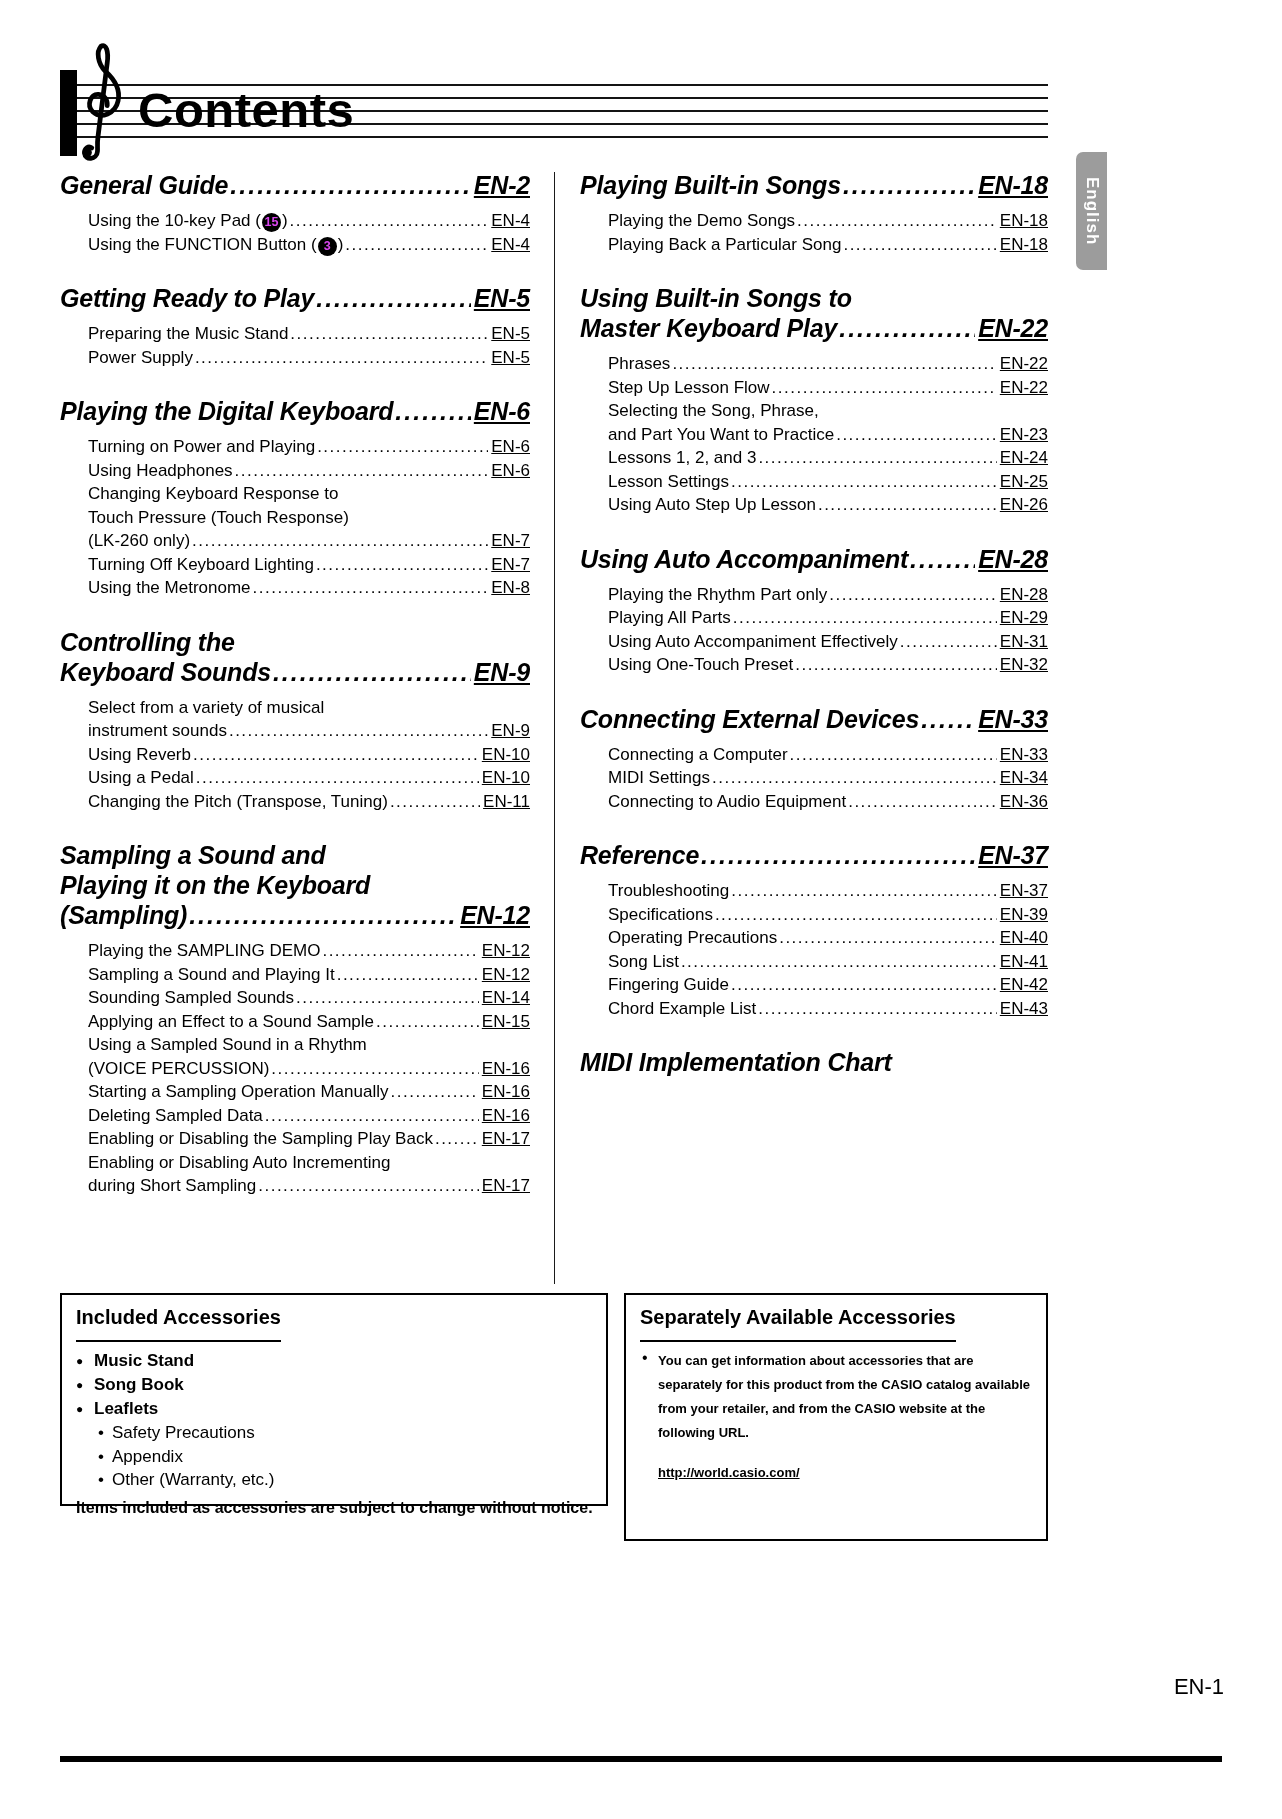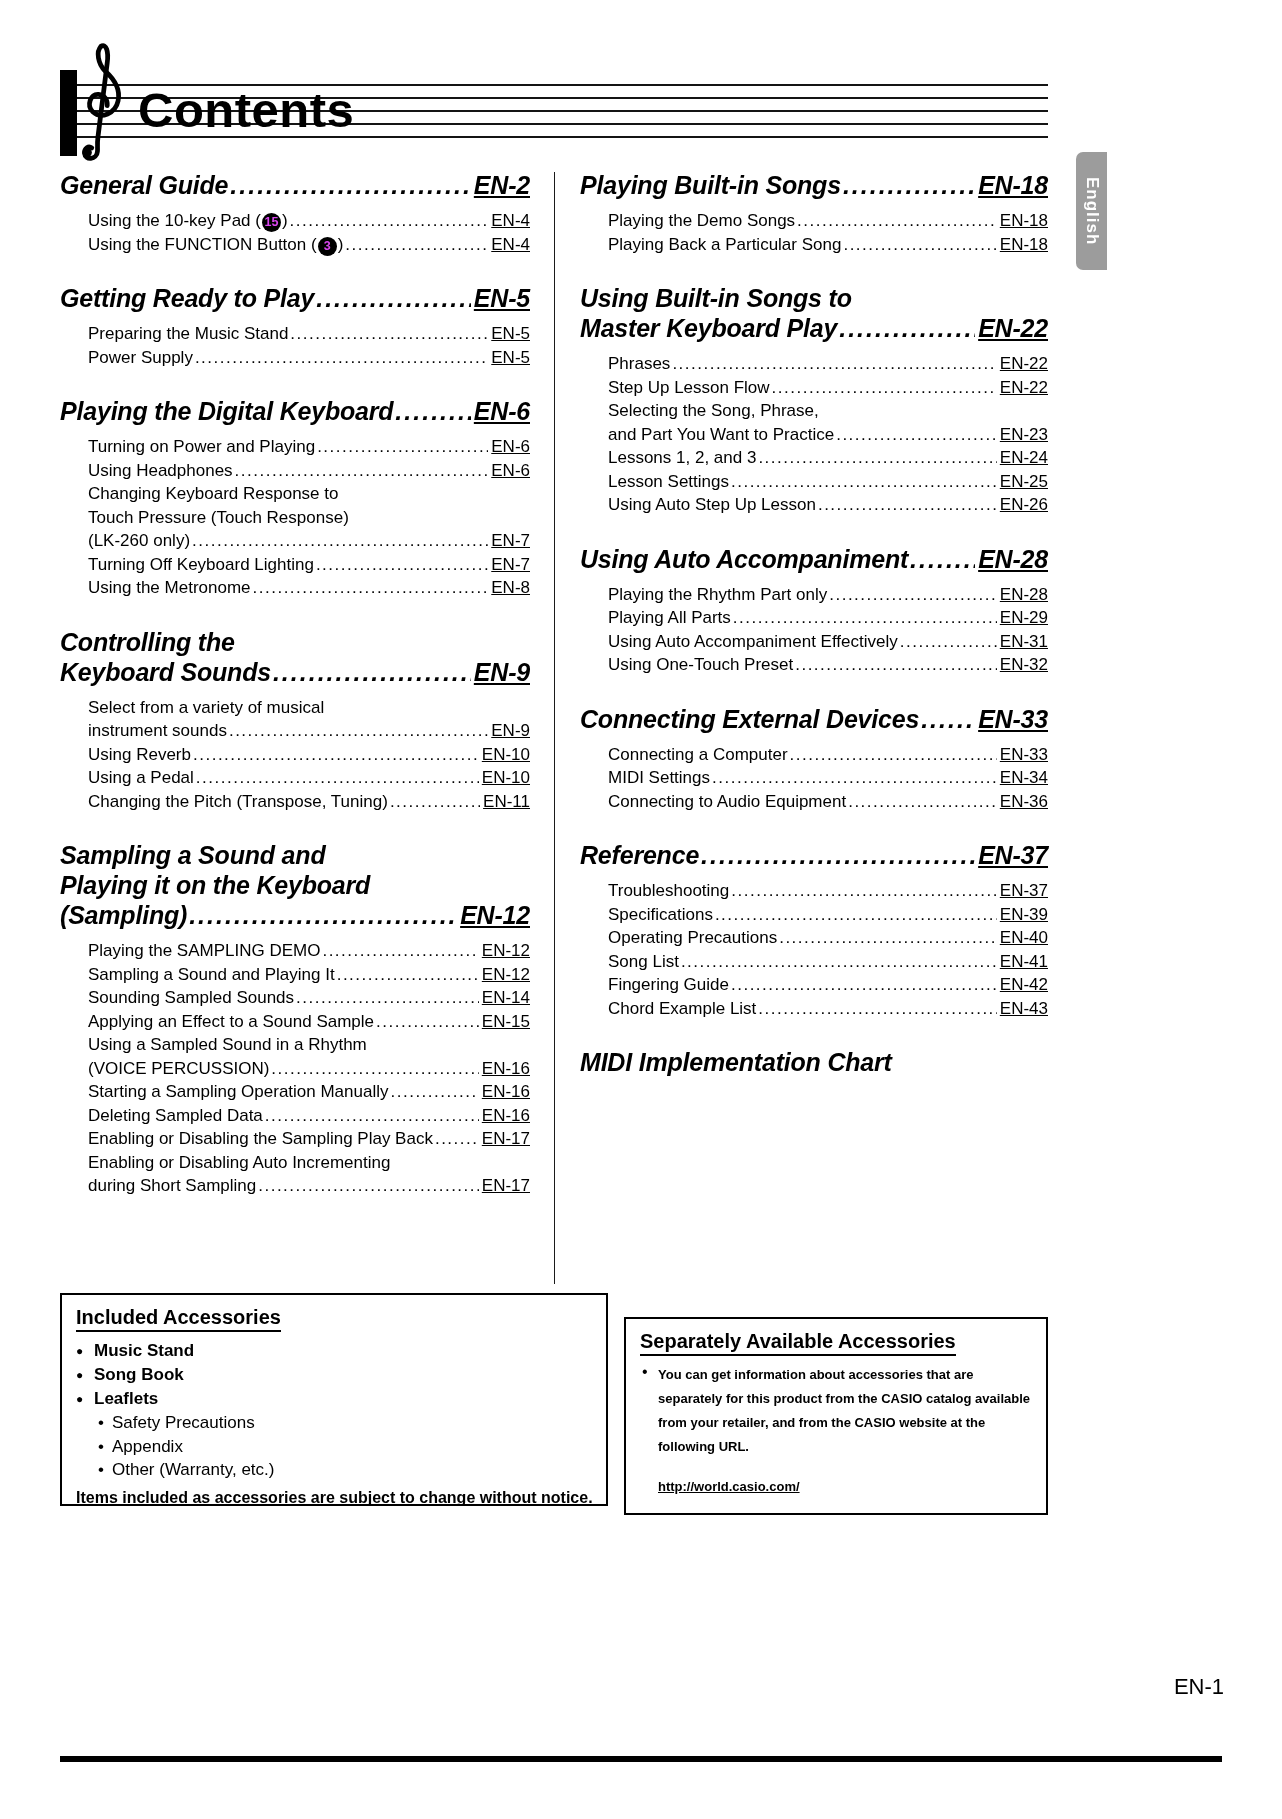--- a/index.html
+++ b/index.html
@@ -34,23 +34,23 @@
   .dots { flex:1 1 auto; overflow:hidden; white-space:nowrap; margin:0 3px 0 2px; min-width:8px; }
   .dots::after { content:"...................................................................................................................."; letter-spacing:1.5px; }
   .toc-heading .dots::after { letter-spacing:2px; }
   .pnum { flex:0 0 auto; white-space:nowrap;text-decoration:underline; }
   .badge { flex:0 0 auto; display:inline-block; width:19px; height:19px; border-radius:50%;
     background:#000; color:#d946ef; font-size:12.5px; font-weight:bold; font-style:normal;
     line-height:19px; text-align:center; margin:0 1px; }
   
   .acc-box { position:absolute; border:2px solid #000; padding:11px 14px 12px; }
   #included-box { left:60px; top:1293px; width:548px; height:213px; }
-  #separate-box { left:624px; top:1293px; width:424px; height:198px;margin-top:24px; }
+  #separate-box { left:624px; top:1293px; width:424px; height:248px; }
   .box-heading { font-size:20px; font-weight:bold; display:inline-block;
-    border-bottom:2px solid #000; padding-bottom:1px; margin-bottom:7px; }
+    border-bottom:2px solid #000; padding-bottom:11px; margin-bottom:7px; }
   .acc-bullet { position:relative; padding-left:18px; font-weight:bold; font-size:17px; line-height:24px; }
   .acc-bullet::before { content:"\25CF"; position:absolute; left:0; top:0; font-size:12px; }
   .acc-sub { position:relative; padding-left:18px; margin-left:18px; font-size:17px; line-height:23.5px; }
   .acc-sub::before { content:"\2022"; position:absolute; left:4px; top:0; }
   .acc-note { font-size:16px; line-height:22px; margin-top:5px; white-space:nowrap;font-weight:bold; }
   .sep-row { display:flex; }
   .sep-bullet { flex:0 0 18px; }
   .sep-bullet::before { content:"\2022"; padding-left:2px; }
   .sep-para { flex:1 1 auto; font-size:13px; line-height:24px;font-weight:bold; }
   .sep-url { margin:20px 0 0 18px; font-size:13px; font-weight:bold; text-decoration:underline; }

